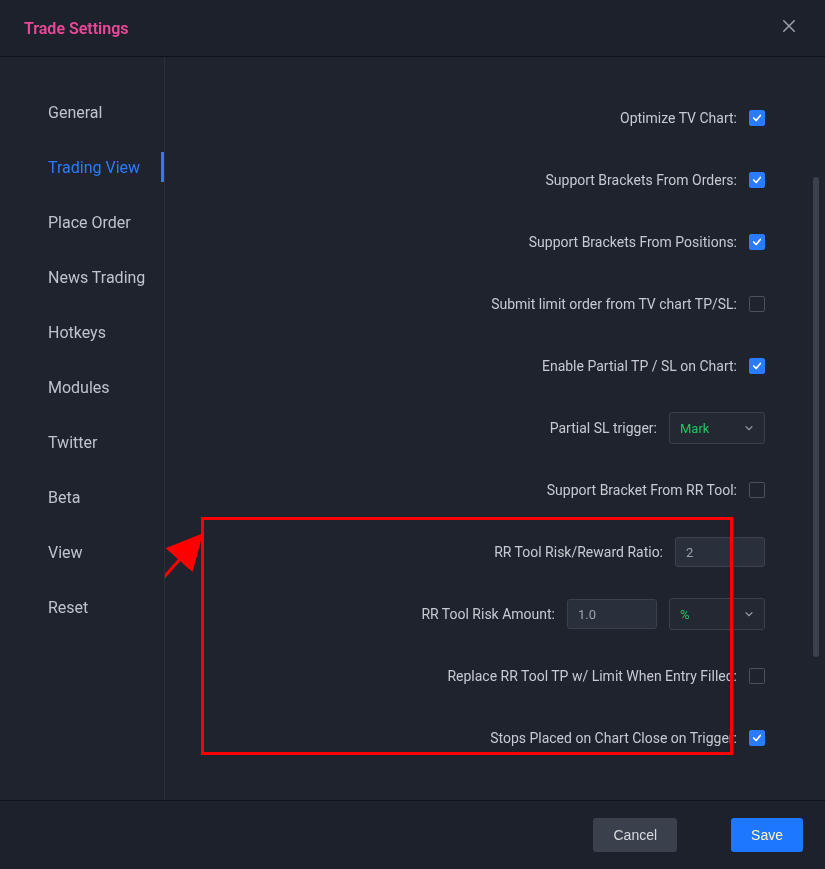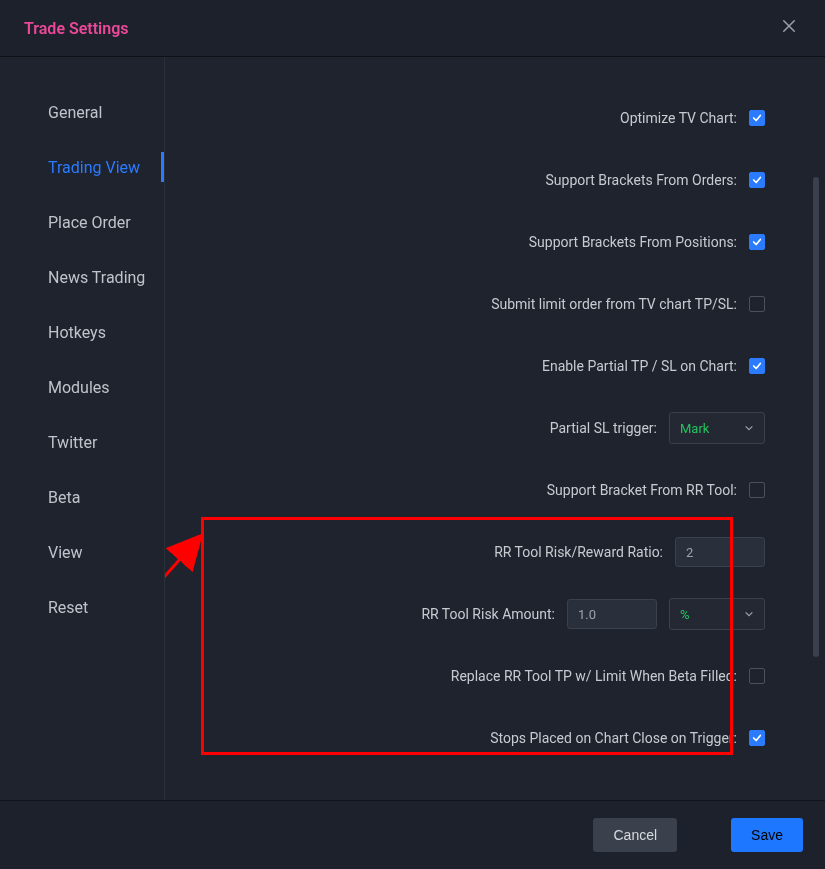--- a/index.html
+++ b/index.html
@@ -185,21 +185,21 @@
     cursor: pointer;
     border: none;
     margin-left: 40px;
   }
   .btn.cancel {
     background: #3a414c;
     color: #d7dade;
   }
   .btn.primary {
     background: #1e78ff;
-    color: #000000;
+    color: #fef9c3;
   }
 </style>
 </head>
 <body>
 
 <div class="modal">
 
   <div class="titlebar">
     <div class="title">Trade Settings</div>
     <div class="close">
@@ -300,21 +300,21 @@
           <span class="textfield">1.0</span>
           <span class="select">
             <span>%</span>
             <svg class="chev" viewBox="0 0 12 12">
                 <path d="M2 4 L6 8 L10 4" stroke="#9aa0a8" stroke-width="1.5" fill="none"></path>
               </svg>
           </span>
         </div>
 
         <div class="row">
-          <span class="label">Replace RR Tool TP w/ Limit When Beta Filled:</span>
+          <span class="label">Replace RR Tool TP w/ Limit When Entry Filled:</span>
           <span class="checkbox">
             
           </span>
         </div>
 
         <div class="row">
           <span class="label">Stops Placed on Chart Close on Trigger:</span>
           <span class="checkbox checked">
             <svg viewBox="0 0 12 12">
                 <path d="M2 6 L5 9 L10 3" stroke="#fff" stroke-width="2" fill="none" stroke-linecap="round" stroke-linejoin="round"></path>

